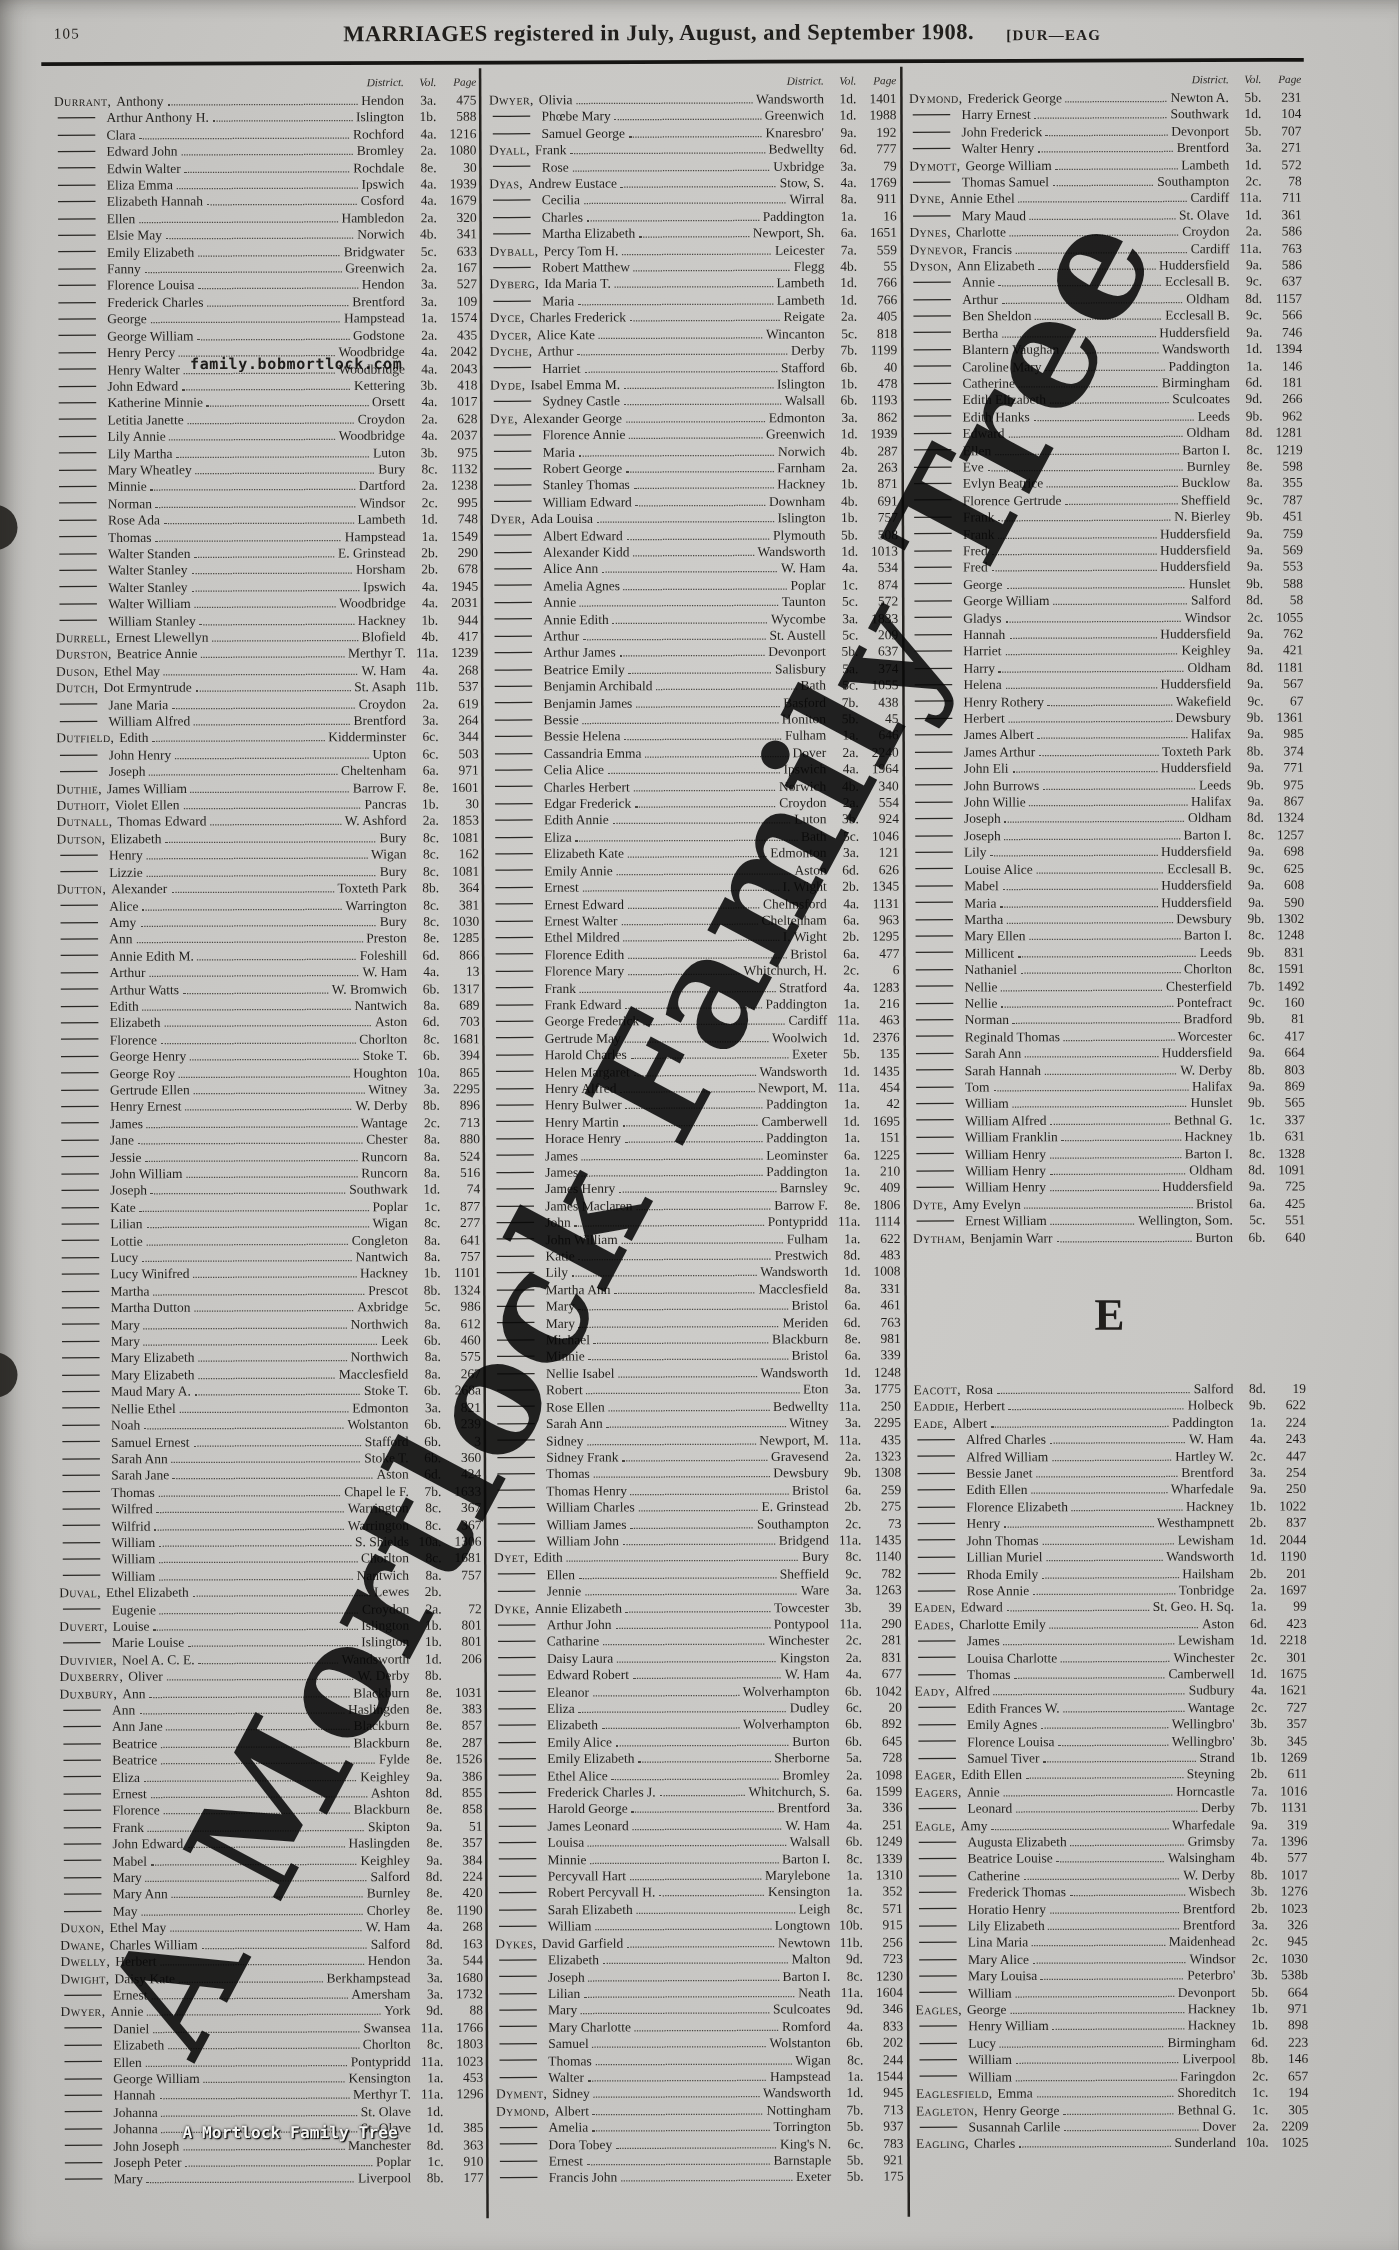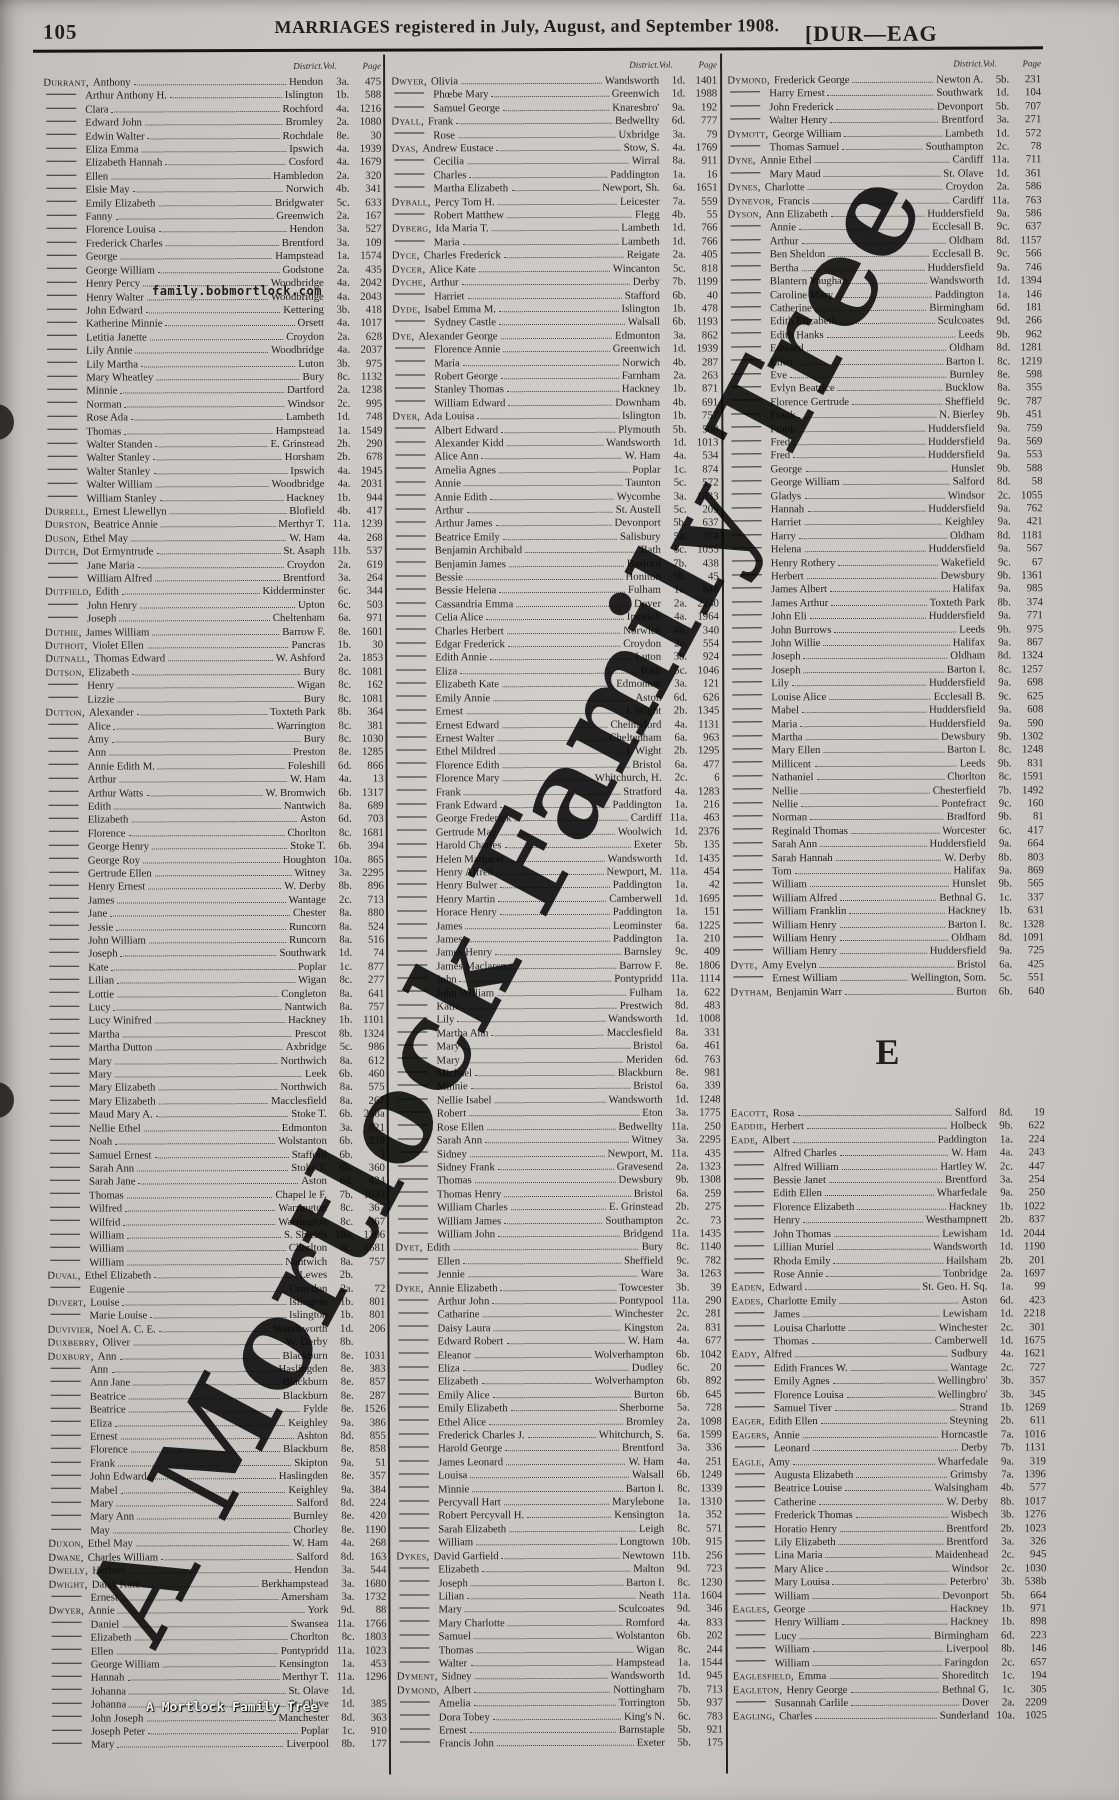--- a/index.html
+++ b/index.html
@@ -1,33 +1,33 @@
 <!DOCTYPE html>
 <html><head>
 <meta charset="utf-8">
 <style>
   html,body{margin:0;padding:0;background:#888;}
   #page{position:relative;width:1119px;height:1800px;overflow:hidden;
         background:radial-gradient(ellipse at 50% 40%, #cfcecb 0%, #c8c7c4 55%, #bcbbb8 100%);
         font-family:"Liberation Serif", serif;color:#211f1c;}
   #tilt{position:absolute;inset:0;transform:rotate(-0.2deg);}
   
-  .pgnum{position:absolute;left:46px;top:18px;font-size:21px;font-weight:bold;letter-spacing:1px;}
+  .pgnum{position:absolute;left:46px;top:18px;font-size:12px;font-weight:normal;letter-spacing:1px;}
   .title{position:absolute;left:150px;top:16px;width:760px;text-align:center;
          font-size:18px;font-weight:bold;letter-spacing:0.4px;}
-  .range{position:absolute;left:808px;top:22px;font-size:22px;font-weight:bold;letter-spacing:1px;}
+  .range{position:absolute;left:808px;top:22px;font-size:12px;font-weight:bold;letter-spacing:1px;}
   .toprule{position:absolute;left:36px;top:48px;width:1010px;height:3px;background:#161513;}
   .vline{position:absolute;top:54px;height:1720px;width:2px;background:#24221f;}
   .v1{left:386px;} .v2{left:723px;}
   
   .col{position:absolute;top:60px;}
   .c0{left:46px;width:338px;} .c1{left:394px;width:326px;} .c2{left:730px;width:314px;}
   .colhead{display:flex;align-items:baseline;height:14px;font-style:italic;font-size:9px;color:#2a2825;}
   .colhead .sp{flex:1;} .colhead .dl{text-align:center;} 
-  .colhead .vl{width:26px;text-align:left;} .colhead .pl{width:32px;text-align:right;}
+  .colhead .vl{width:26px;text-align:right;} .colhead .pl{width:32px;text-align:right;}
   .row{display:flex;align-items:baseline;height:13.42px;line-height:13.42px;
        font-size:10.8px;white-space:nowrap;overflow:hidden;}
   .sname{font-variant:small-caps;letter-spacing:0.3px;margin-right:4px;}
   .dash{display:inline-block;width:30px;border-top:1.3px solid #2a2825;
         align-self:center;margin:0 9px 3px 3px;flex:0 0 30px;}
   .gname{flex:0 1 auto;}
   .leader{flex:1 1 6px;border-bottom:1.6px dotted #4a4742;margin:0 3px 3px 3px;min-width:4px;}
   .dist{text-align:right;}
   .vol{width:26px;text-align:right;flex:0 0 26px;}
   .page{width:32px;text-align:right;flex:0 0 32px;}

